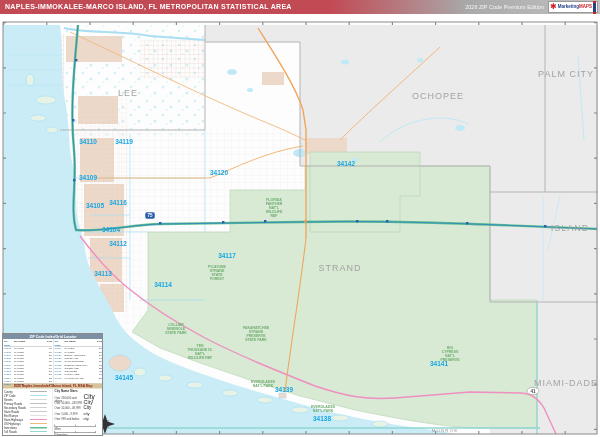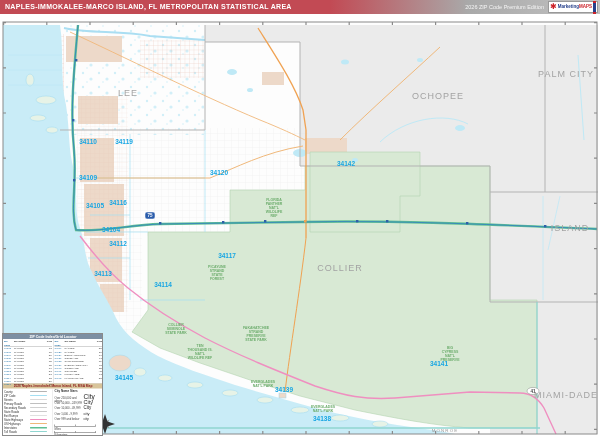--- a/index.html
+++ b/index.html
@@ -211,25 +211,25 @@
   </svg>
 
   <div class="map-layer">
     <div>
       <div class="county-label" style="left: 128px; top: 93px;">LEE</div>
 
       <div class="county-label" style="left: 438px; top: 96px;">OCHOPEE</div>
 
       <div class="county-label" style="left: 566px; top: 74px;">PALM CITY</div>
 
-      <div class="county-label" style="left: 340px; top: 268px;">COLLIER</div>
+      <div class="county-label" style="left: 340px; top: 268px;">STRAND</div>
 
       <div class="county-label" style="left: 570px; top: 228px;">ISLAND</div>
 
-      <div class="county-label" style="left: 566px; top: 383px; margin-top: 12px;">MIAMI-DADE</div>
+      <div class="county-label" style="left: 566px; top: 383px;">MIAMI-DADE</div>
     </div>
 
     <div>
       <div class="zip-label" style="left: 88px; top: 141px;">34110</div>
 
       <div class="zip-label" style="left: 124px; top: 141px;">34119</div>
 
       <div class="zip-label" style="left: 88px; top: 177px;">34109</div>
 
       <div class="zip-label" style="left: 219px; top: 172px;">34120</div>

